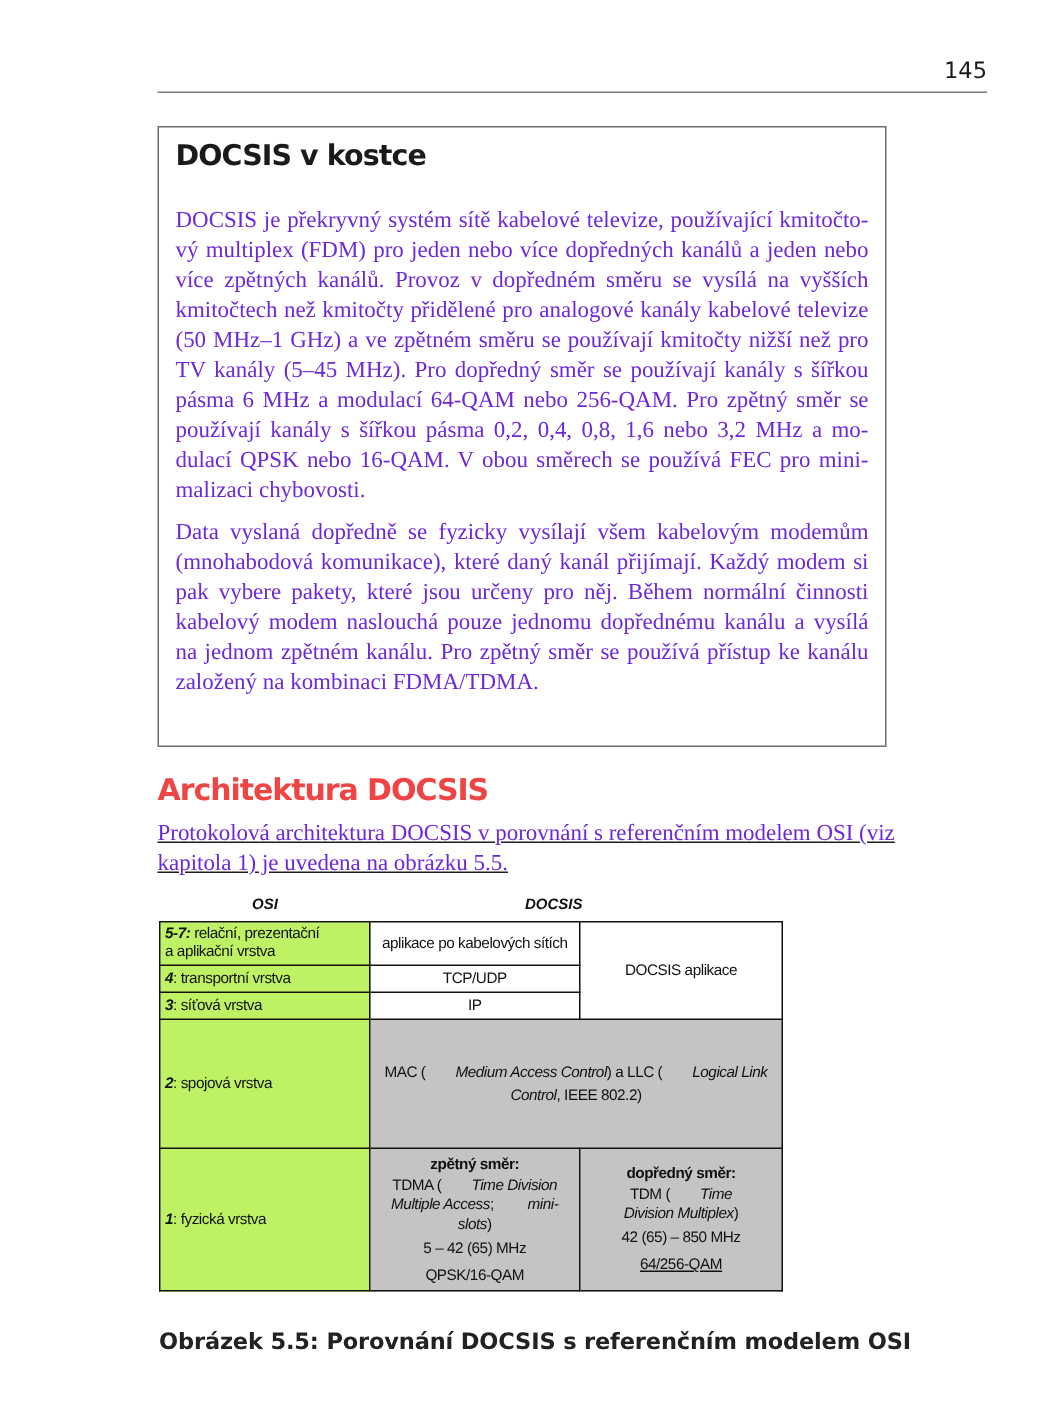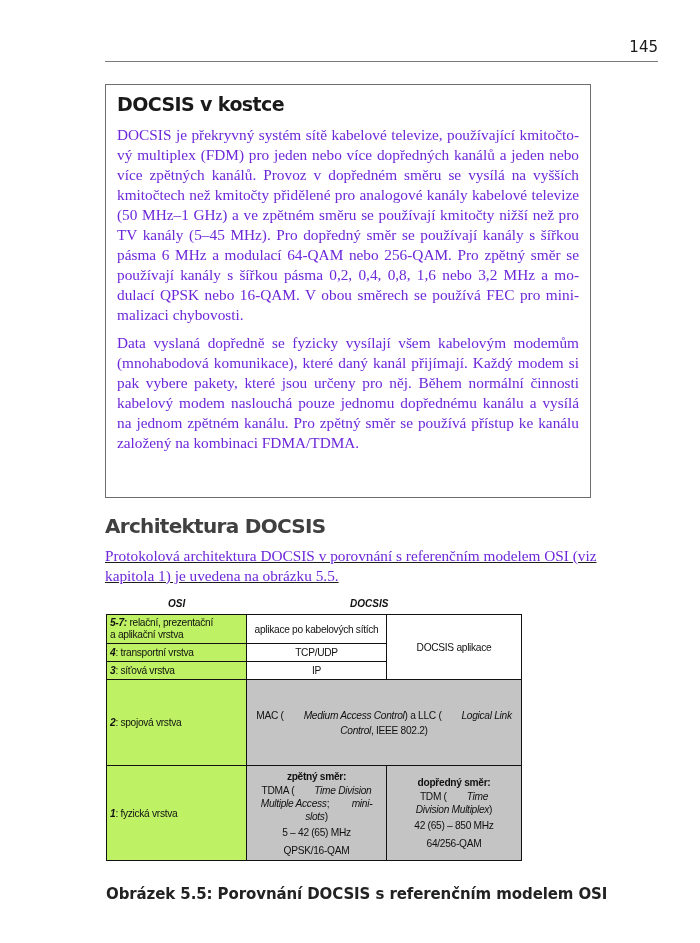--- a/index.html
+++ b/index.html
@@ -16,31 +16,31 @@
   }
   .running-head .chapter { position: absolute; right: 72px; top: 2px; letter-spacing: -0.2px; }
   .running-head .page-no { position: absolute; right: 0px; top: 2px; font-size: 15px; }
 
   .box {
     position: absolute; left: 105px; top: 84px; width: 486px; height: 414px;
     border: 1.5px solid #6d6d6d; box-sizing: border-box;
     padding: 8px 11px 0 11px;
   }
   .box h2 {
-    margin: 0 0 10px 0; font-family: "DejaVu Sans", "Liberation Sans", sans-serif;
+    margin: 0 0 22px 0; font-family: "DejaVu Sans", "Liberation Sans", sans-serif;
     font-weight: bold; font-size: 19px; letter-spacing: -0.6px; color: #1a1a1a;
   }
   .box p, .intro p {
     margin: 0 0 8px 0; font-size: 15.3px; line-height: 20px;
     text-align: justify; hyphens: manual; color: #6d28d9;
   }
   h3.section {
     position: absolute; left: 105px; top: 514px; margin: 0;
     font-family: "DejaVu Sans", "Liberation Sans", sans-serif;
-    font-weight: bold; font-size: 20px; letter-spacing: -0.7px; color: #404040;
+    font-weight: bold; font-size: 20px; letter-spacing: -0.7px; color: #ef4444;
   }
   .intro { position: absolute; left: 105px; top: 546px; width: 505px; text-decoration: underline; }
 
   .fig-head {
     position: absolute; top: 598px; font-family: "Liberation Sans", sans-serif;
     font-size: 10px; font-weight: bold; font-style: italic; color: #111;
   }
   table.osi {
     position: absolute; left: 106px; top: 614px; width: 416px; height: 246px;
     border-collapse: collapse; font-family: "Liberation Sans", "DejaVu Sans", sans-serif;
@@ -121,19 +121,19 @@
     <td class="c gray">
       <span class="sub"><b>zpětný směr:</b></span>
       <span class="sub" style="line-height:13px;"><span>TDMA (</span><i>Time Division Multiple Access</i><span>; </span><i>mini-slots</i><span>)</span></span>
       <span class="sub" style="margin-top:2px;">5 – 42 (65) MHz</span>
       <span class="sub" style="margin-top:3px;">QPSK/16-QAM</span>
     </td>
     <td class="c gray">
       <span class="sub"><b>dopředný směr:</b></span>
       <span class="sub" style="line-height:13px; padding:0 18px;"><span>TDM (</span><i>Time Division Multiplex</i><span>)</span></span>
       <span class="sub" style="margin-top:2px;">42 (65) – 850 MHz</span>
-      <span class="sub" style="margin-top:3px;">64/256-QAM</span>
+      <span class="sub" style="margin-top:3px;text-decoration:underline;">64/256-QAM</span>
     </td>
   </tr>
 </tbody>
   </table>
 
 <div class="caption">Obrázek 5.5: Porovnání DOCSIS s referenčním modelem OSI</div>
 
 </body></html>

